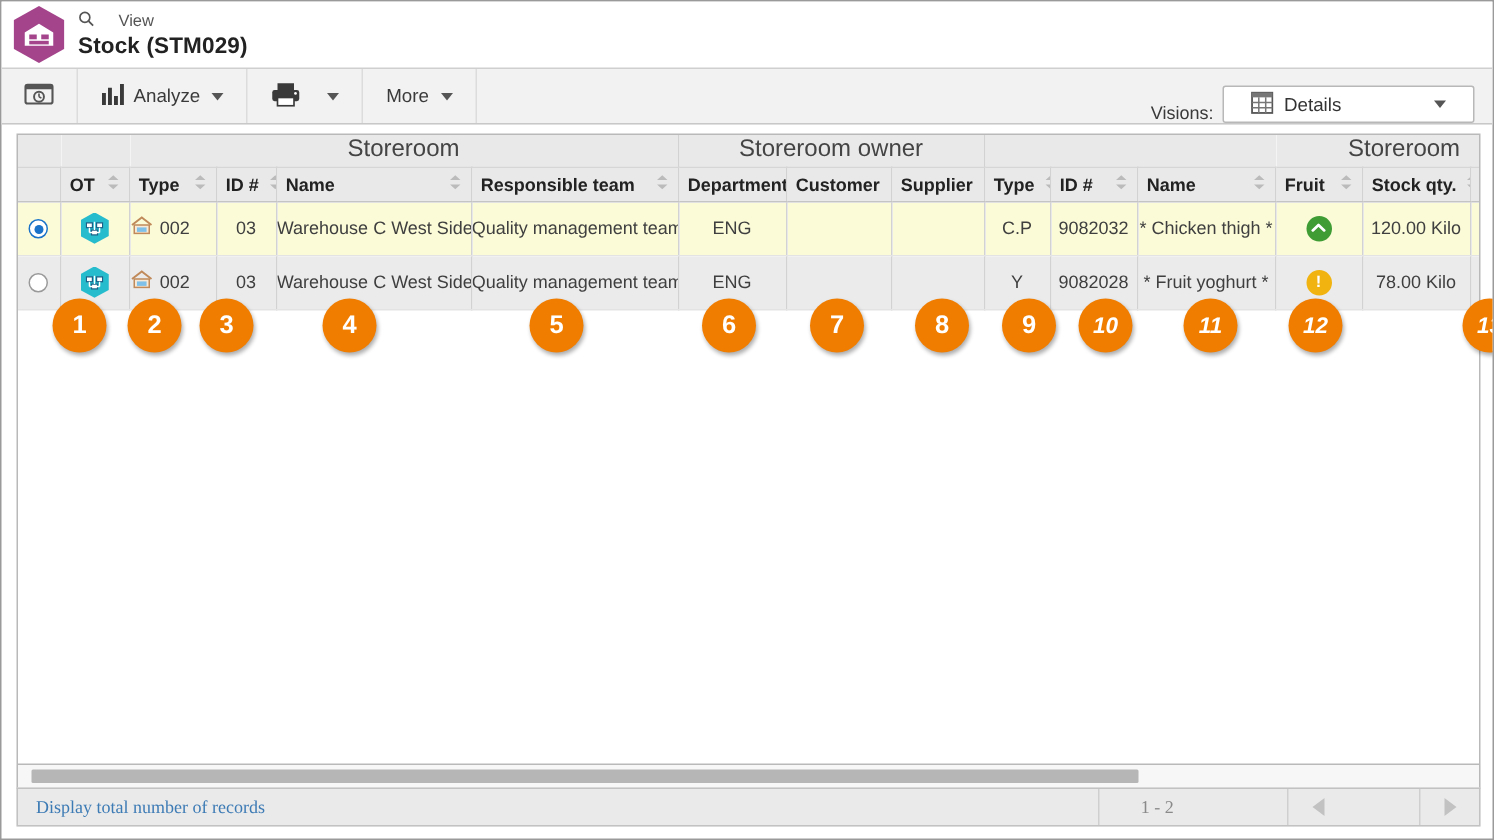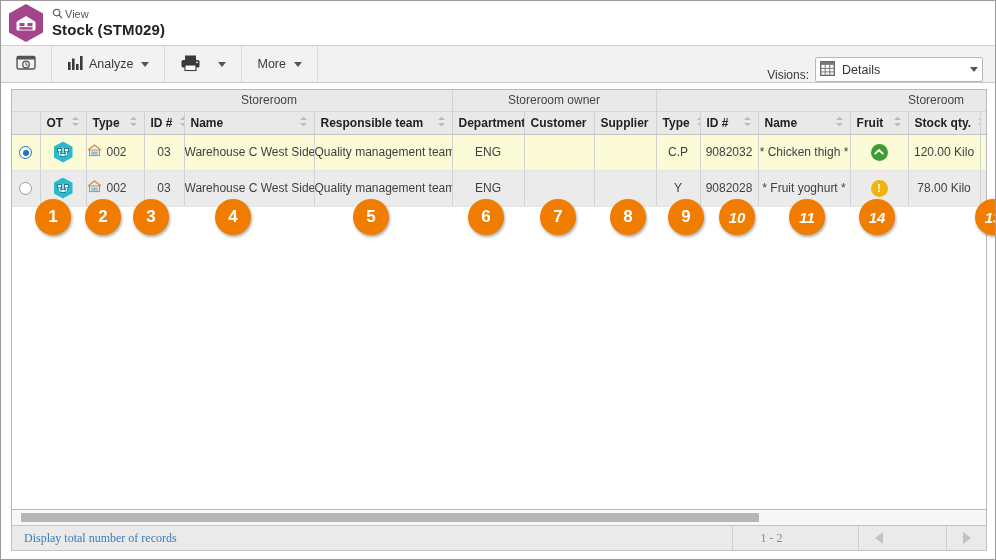--- a/index.html
+++ b/index.html
@@ -36,21 +36,21 @@
     flex: 0 0 auto;
   }
   .hexshape {
     width: 34px; height: 38px;
     background: #a4458c;
     clip-path: polygon(50% 0%, 100% 25%, 100% 75%, 50% 100%, 0% 75%, 0% 25%);
     display: flex; align-items: center; justify-content: center;
   }
   .hexshape svg { display:block; }
   .title-texts { display: flex; flex-direction: column; justify-content: center; line-height: 1.05; }
-  .view-line { display: flex; align-items: center; gap: 2px; font-size: 11px; color: #555; }
+  .view-line { display: flex; align-items: center; gap: 16px; font-size: 11px; color: #555; }
   .view-line .mag { display: inline-block; }
   .main-title {
     font-size: 15px;
     font-weight: bold;
     color: #222;
     margin-top: 1px;
     letter-spacing: 0.1px;
   }
 
   
@@ -91,21 +91,21 @@
     display: flex; align-items: flex-end; gap: 6px;
     padding-right: 12px;
   }
   .visions-label { font-size: 12px; color: #3a3a3a; }
   .visions-select {
     width: 168px; height: 25px;
     background: #ffffff;
     border: 1px solid #b8b8b8;
     border-radius: 2px;
     display: flex; align-items: center;
-    padding: 0 4px;
+    padding: 0 18px;
     gap: 7px;
     font-size: 12.5px; color: #333;
   }
   .visions-select .vcaret { margin-left: auto; }
 
   
   .gridwrap {
     position: absolute;
     left: 10px; top: 88px;
     width: 976px; height: 421px;
@@ -129,21 +129,21 @@
     white-space: nowrap;
   }
   thead th {
     background: #e9e9e9;
     color: #333;
     border-bottom: 1px solid #c4c4c4;
   }
   tr.grouprow th {
     height: 21px;
     text-align: center;
-    font-size: 12px;
+    font-size: 16px;
     color: #444;
     border-bottom: 1px solid #d6d6d6;
   }
   tr.grouprow th.empty { background: #e9e9e9; border-right: 1px solid #e9e9e9; }
   tr.colrow th {
     height: 23px;
     font-weight: bold;
     font-size: 12px;
     color: #222;
     padding: 0 6px;
@@ -632,17 +632,17 @@
       <div class="badge" style="left: 84px; top: 198px;">2</div>
       <div class="badge" style="left: 132px; top: 198px;">3</div>
       <div class="badge" style="left: 214px; top: 198px;">4</div>
       <div class="badge" style="left: 352px; top: 198px;">5</div>
       <div class="badge" style="left: 467px; top: 198px;">6</div>
       <div class="badge" style="left: 539px; top: 198px;">7</div>
       <div class="badge" style="left: 609px; top: 198px;">8</div>
       <div class="badge" style="left: 667px; top: 198px;">9</div>
       <div class="badge n2digit" style="left: 718px; top: 198px;">10</div>
       <div class="badge n2digit" style="left: 788px; top: 198px;">11</div>
-      <div class="badge n2digit" style="left: 858px; top: 198px;">14</div>
+      <div class="badge n2digit" style="left: 858px; top: 198px;">12</div>
       <div class="badge n2digit" style="left: 974px; top: 198px;">13</div>
     </div>
 
 </div>
 
 </body></html>

